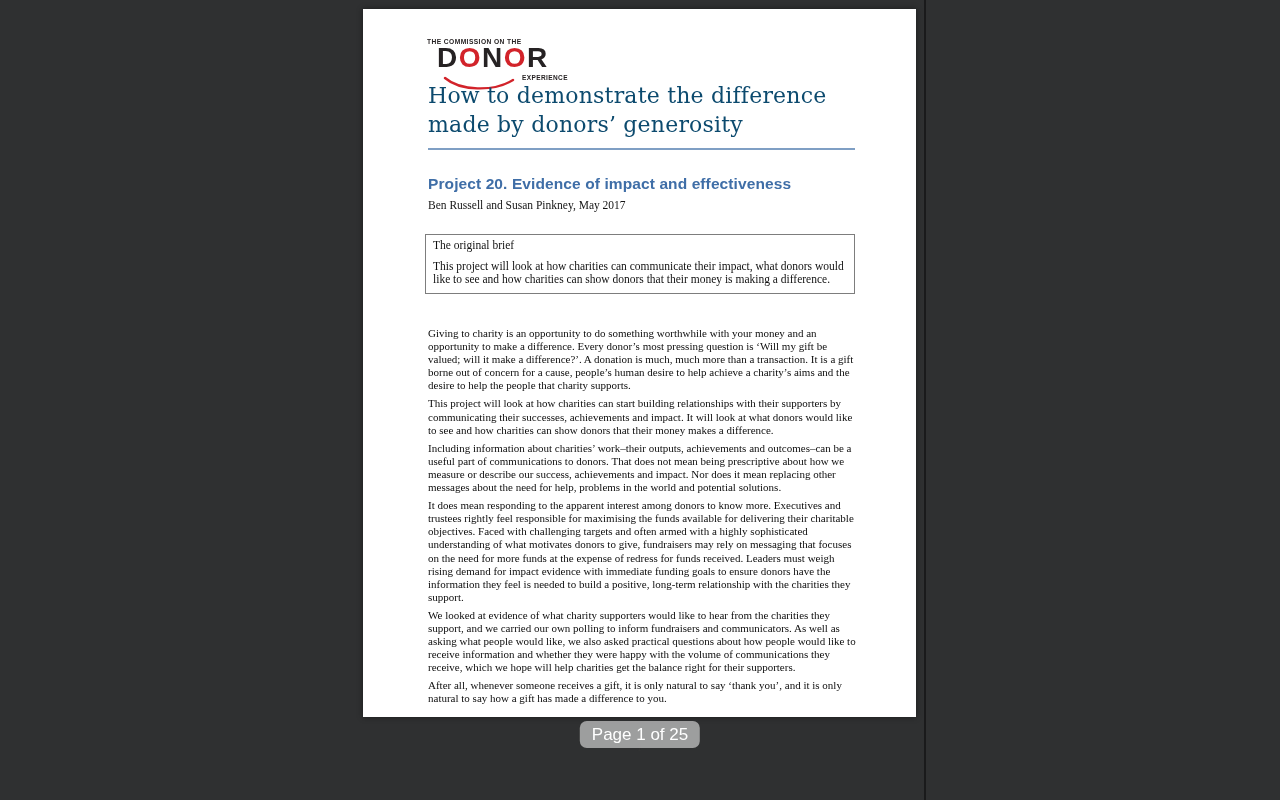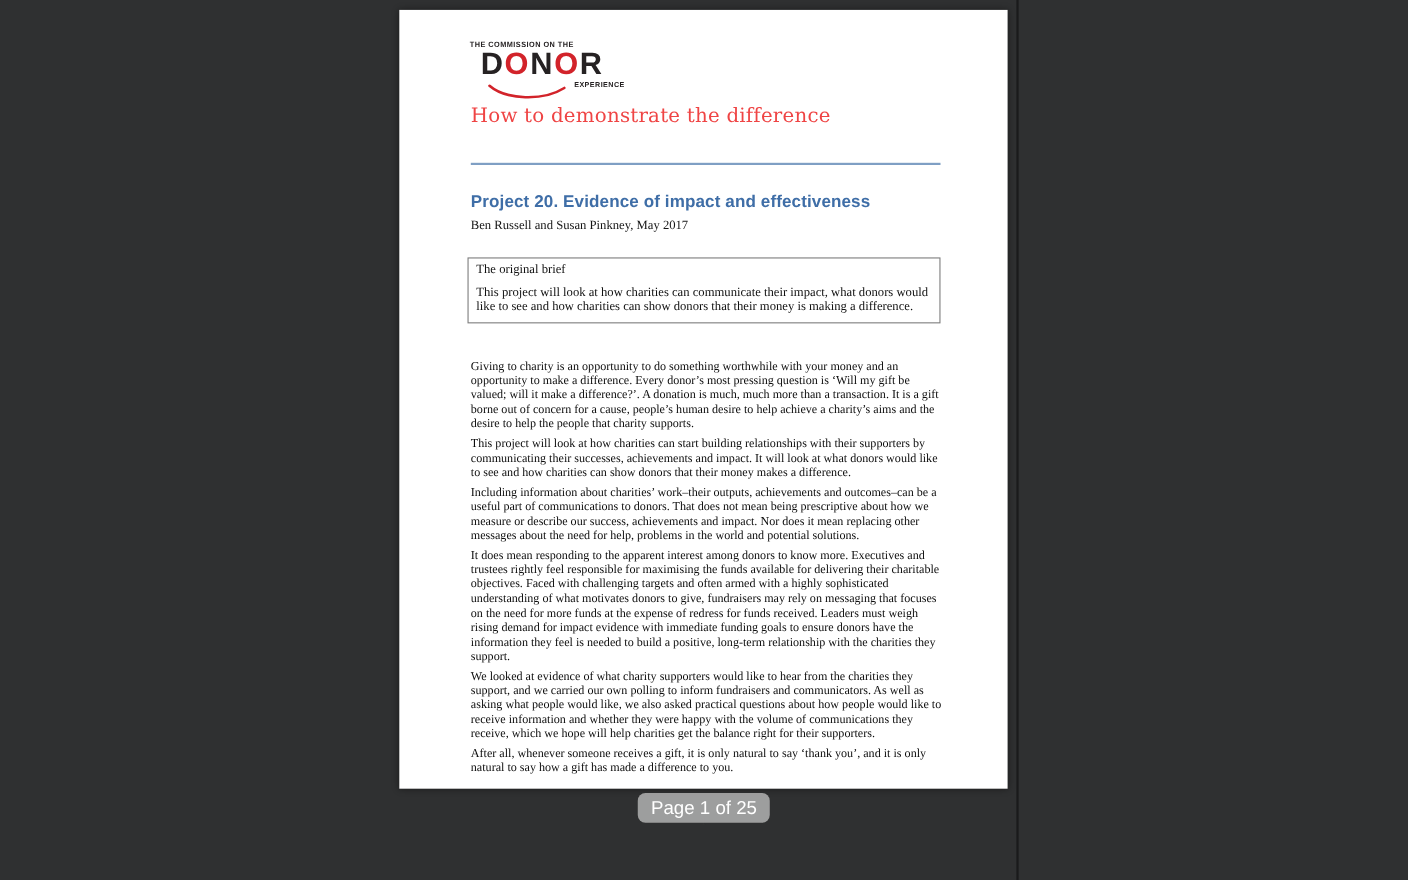--- a/index.html
+++ b/index.html
@@ -34,23 +34,23 @@
   .logo-word .o-red { color:#d2232a; }
   .logo-bottom {
     position:absolute; left:95px; top:36px;
     font-family:"Liberation Sans", sans-serif; font-weight:700;
     font-size:6.5px; letter-spacing:0.4px; white-space:nowrap;
   }
   .smile-arc { position:absolute; left:15px; top:38px; }
 
   
   .doc-title {
-    position:absolute; left:65px; top:82px; width:440px;
+    position:absolute; left:65px; top:72px; width:440px;
     font-family:"DejaVu Serif","Liberation Serif",serif;
-    font-size:18px; line-height:29px; color:#ef4444; letter-spacing:0.2px;
+    font-size:22px; line-height:29px; color:#0c4a6e; letter-spacing:0.2px;
   }
   .doc-title span { display:block; }
   .title-rule {
     position:absolute; left:65px; top:139px; width:427px; height:2px;
     background:#7f9fc4;
   }
   .project-heading {
     position:absolute; left:65px; top:166px; width:440px;
     font-family:"Liberation Sans", sans-serif; font-weight:700;
     font-size:15.5px; color:#3f6ea7; letter-spacing:0.1px;
@@ -102,20 +102,21 @@
       <div class="logo-top">THE COMMISSION ON THE</div>
       <div class="logo-word"><span>D</span><span class="o-red">O</span><span>N</span><span class="o-red">O</span><span>R</span></div>
       <div class="logo-bottom">EXPERIENCE</div>
       <svg class="smile-arc" width="80" height="16" viewBox="0 0 80 16">
         <path d="M3,2 C18,15 52,16 71,4" fill="none" stroke="#d2232a" stroke-width="2.4" stroke-linecap="round"></path>
       </svg>
     </div>
 
     <div class="doc-title">
       <span>How to demonstrate the difference</span>
+      <span>made by donors’ generosity</span>
     </div>
     <div class="title-rule"></div>
 
     <div class="project-heading">Project 20. Evidence of impact and effectiveness</div>
     <div class="byline">Ben Russell and Susan Pinkney, May 2017</div>
 
     <div class="brief-box">
       <div class="brief-heading">The original brief</div>
       <div class="brief-body">This project will look at how charities can communicate their impact, what donors would like to see and how charities can show donors that their money is making a difference.</div>
     </div>

